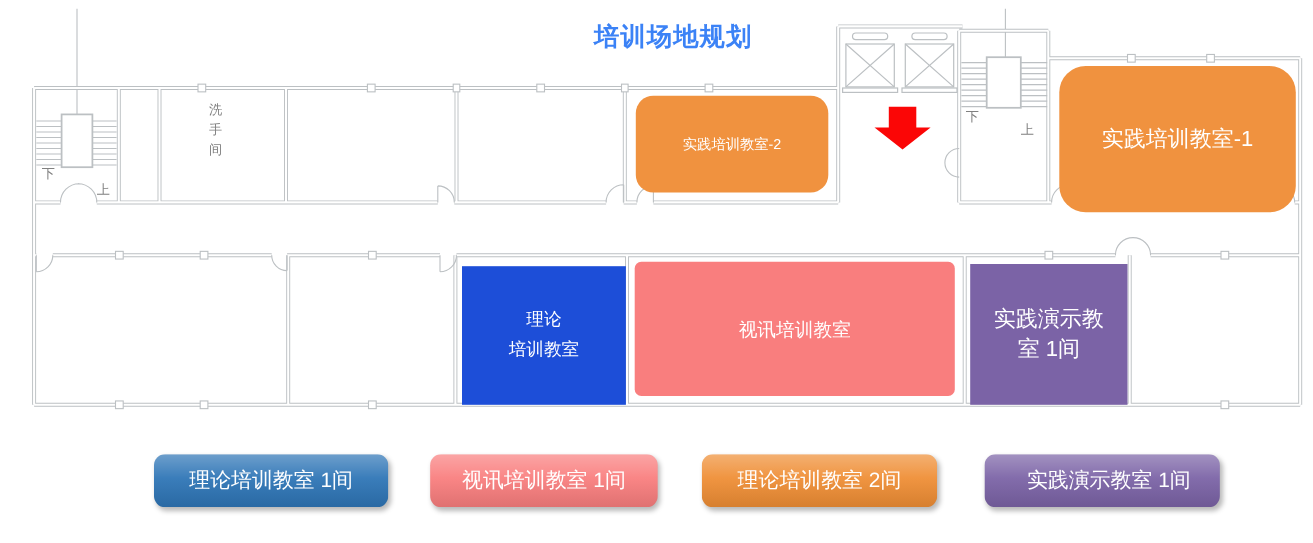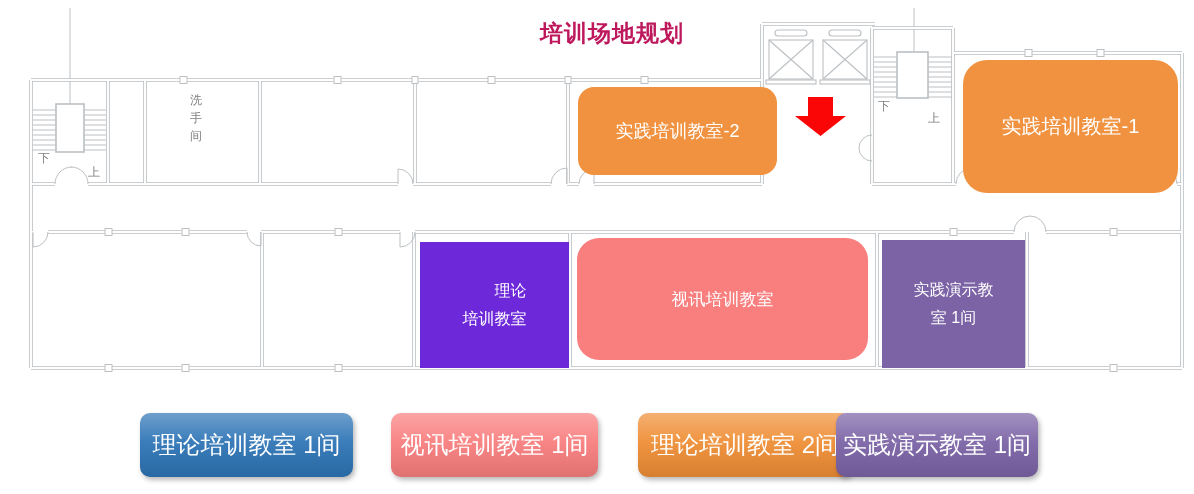--- a/index.html
+++ b/index.html
@@ -15,39 +15,39 @@
     font-size:23px;font-weight:bold;letter-spacing:1px;
     padding-left:30px;box-sizing:border-box;
   }
   
   #plan{left:0;top:0;width:1194px;height:494px;}
   
   .room{
     display:flex;align-items:center;justify-content:center;
     color:#ffffff;text-align:center;white-space:pre-line;
   }
-  #room-practice2{left:578px;top:87px;width:199px;height:88px;border-radius:16px;font-size:18px;}
+  #room-practice2{left:578px;top:87px;width:175px;height:88px;border-radius:16px;font-size:13px;}
   #room-practice1{left:963px;top:60px;width:215px;height:133px;border-radius:24px;font-size:20px;}
   #room-theory   {left:420px;top:242px;width:149px;height:126px;border-radius:0;font-size:16px;line-height:28px;}
-  #room-video    {left:577px;top:238px;width:291px;height:122px;border-radius:22px;font-size:17px;}
-  #room-demo     {left:882px;top:240px;width:143px;height:128px;border-radius:0;font-size:16px;line-height:28px;}
+  #room-video    {left:577px;top:238px;width:291px;height:122px;border-radius:6px;font-size:17px;}
+  #room-demo     {left:882px;top:240px;width:143px;height:128px;border-radius:0;font-size:20px;line-height:28px;}
   
   #down-arrow{left:0px;top:0px;width:1194px;height:494px;pointer-events:none;}
   
   .legend-item{
-    top:413px;height:64px;border-radius:10px;
+    top:413px;height:48px;border-radius:10px;
     display:flex;align-items:center;justify-content:center;
-    color:#ffffff;font-size:24px;
+    color:#ffffff;font-size:19px;
     background-image:linear-gradient(180deg,rgba(255,255,255,.30) 0%,rgba(255,255,255,.06) 45%,rgba(0,0,0,.10) 100%);
     box-shadow:2px 3px 5px rgba(0,0,0,.28);
   }
   #legend-theory  {left:140px;width:213px;}
   #legend-video   {left:391px;width:207px;}
   #legend-practice{left:638px;width:214px;}
-  #legend-demo    {left:836px;width:202px;}
+  #legend-demo    {left:895px;width:202px;padding-left:12px;}
 </style>
 </head>
 <body>
 
 <svg id="plan" class="abs" viewBox="0 0 1194 494">
   <g fill="none" stroke-width="1.1" stroke="#BCC0C3">
 
     <path d="M70,8 V110 M914,8 V53" stroke-width="1"></path>
 
     <path stroke-width="3.6" d="M31,80 H762 M953,53 H1182 M31,80 V368 M1182,53 V368
@@ -133,25 +133,25 @@
     <text x="190" y="104">洗</text>
     <text x="190" y="122">手</text>
     <text x="190" y="140">间</text>
     <text x="38" y="162">下</text>
     <text x="88" y="176">上</text>
     <text x="878" y="110">下</text>
     <text x="928" y="122">上</text>
   </g>
 </svg>
 
-<div id="page-title" class="abs" style="color: #be185d;">培训场地规划</div>
+<div id="page-title" class="abs" style="color: #3b82f6;">培训场地规划</div>
 
 <div id="room-practice2" class="abs room" style="background-color: rgb(240, 146, 63);">实践培训教室-2</div>
 <div id="room-practice1" class="abs room" style="background-color: rgb(240, 146, 63);">实践培训教室-1</div>
-<div id="room-theory" class="abs room" style="background-color: #6d28d9; text-align: right;">理论
+<div id="room-theory" class="abs room" style="background-color: #1d4ed8;">理论
 培训教室</div>
 <div id="room-video" class="abs room" style="background-color: rgb(249, 126, 126);">视讯培训教室</div>
 <div id="room-demo" class="abs room" style="background-color: rgb(123, 99, 166);">实践演示教
 室 1间</div>
 
 <svg id="down-arrow" class="abs" viewBox="0 0 1194 494">
   <polygon points="808,97 833,97 833,116 846,116 820.5,136 795,116 808,116" fill="#FB0606"></polygon>
 </svg>
 
 <div id="legend-theory" class="abs legend-item" style="background-color: rgb(46, 117, 182);">理论培训教室 1间</div>

